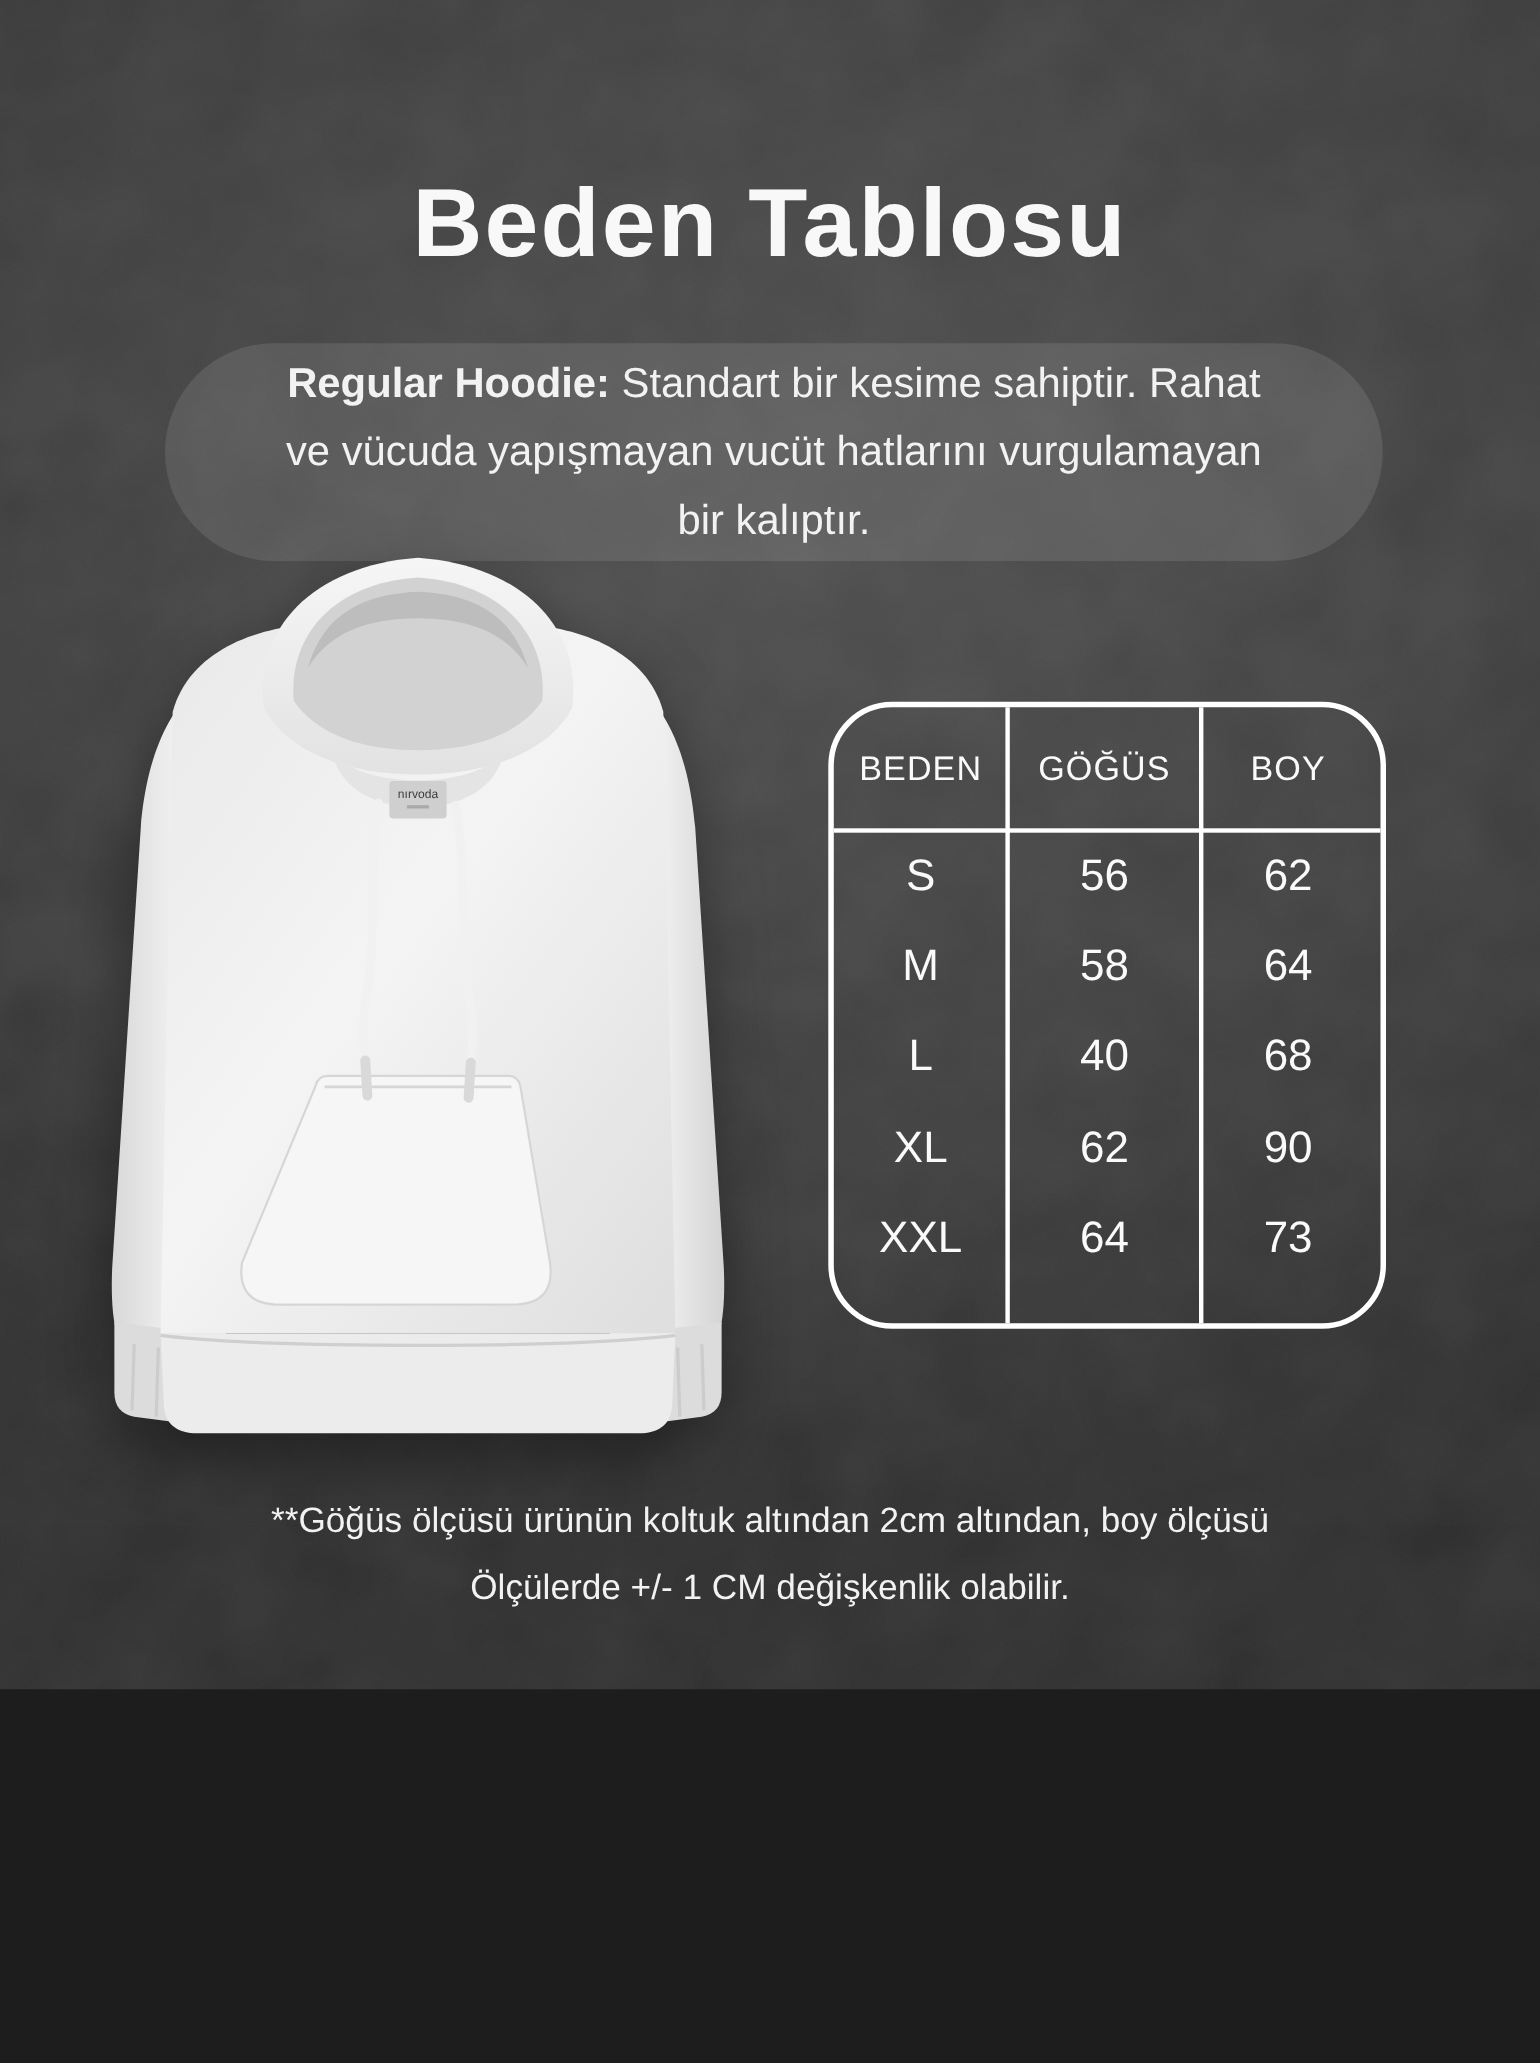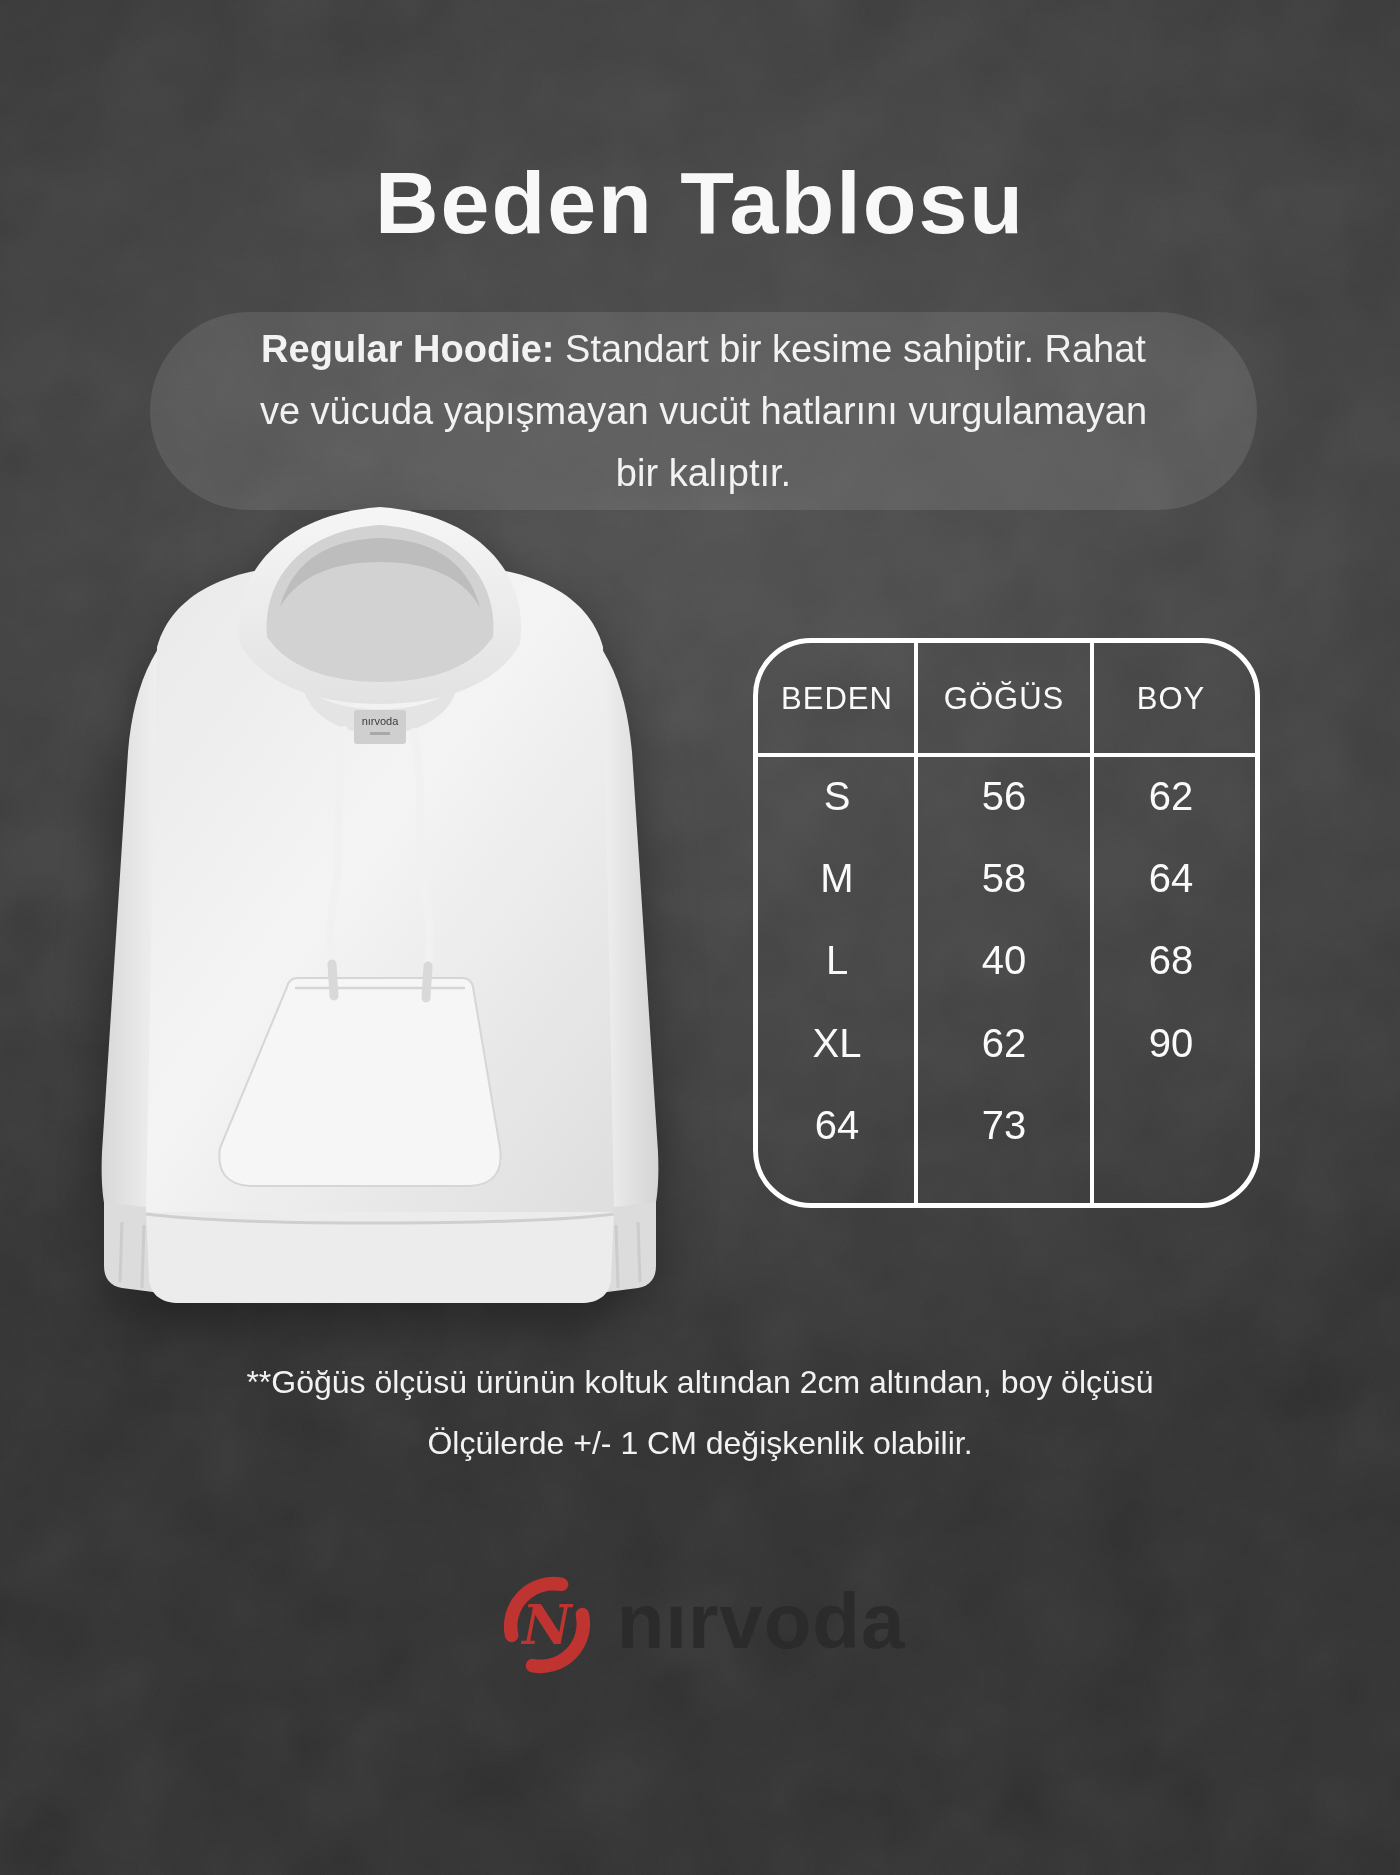--- a/index.html
+++ b/index.html
@@ -1,18 +1,18 @@
 <!DOCTYPE html>
 <html><head>
 <meta charset="utf-8">
 <style>
   html,body{margin:0;padding:0;background:#1d1d1d;}
   .canvas{
     position:relative;
-    width:1400px;height:1875px;
+    width:1400px;height:1536px;
     overflow:hidden;
     background:
       radial-gradient(ellipse 1200px 900px at 52% 30%, #454545 0%, #3a3a3a 45%, #323232 72%, #262626 100%);
     font-family:"Liberation Sans", sans-serif;
     -webkit-font-smoothing:antialiased;
   }
   .texture{position:absolute;left:0;top:0;width:1400px;height:1875px;pointer-events:none;}
 
   .page-title{
     position:absolute;left:0;top:152px;width:1400px;
@@ -180,20 +180,21 @@
     <div class="st-cell st-val">64</div>
 
     <div class="st-cell st-val">L</div>
     <div class="st-cell st-val">40</div>
     <div class="st-cell st-val">68</div>
 
     <div class="st-cell st-val">XL</div>
     <div class="st-cell st-val">62</div>
     <div class="st-cell st-val">90</div>
 
+    <div class="st-cell st-val">XXL</div>
     <div class="st-cell st-val">64</div>
     <div class="st-cell st-val">73</div>
   </div>
 
   <div class="footnote">
     <div>**Göğüs ölçüsü ürünün koltuk altından 2cm altından, boy ölçüsü</div>
     <div>Ölçülerde +/- 1 CM değişkenlik olabilir.</div>
   </div>
 
   <div class="brand">

